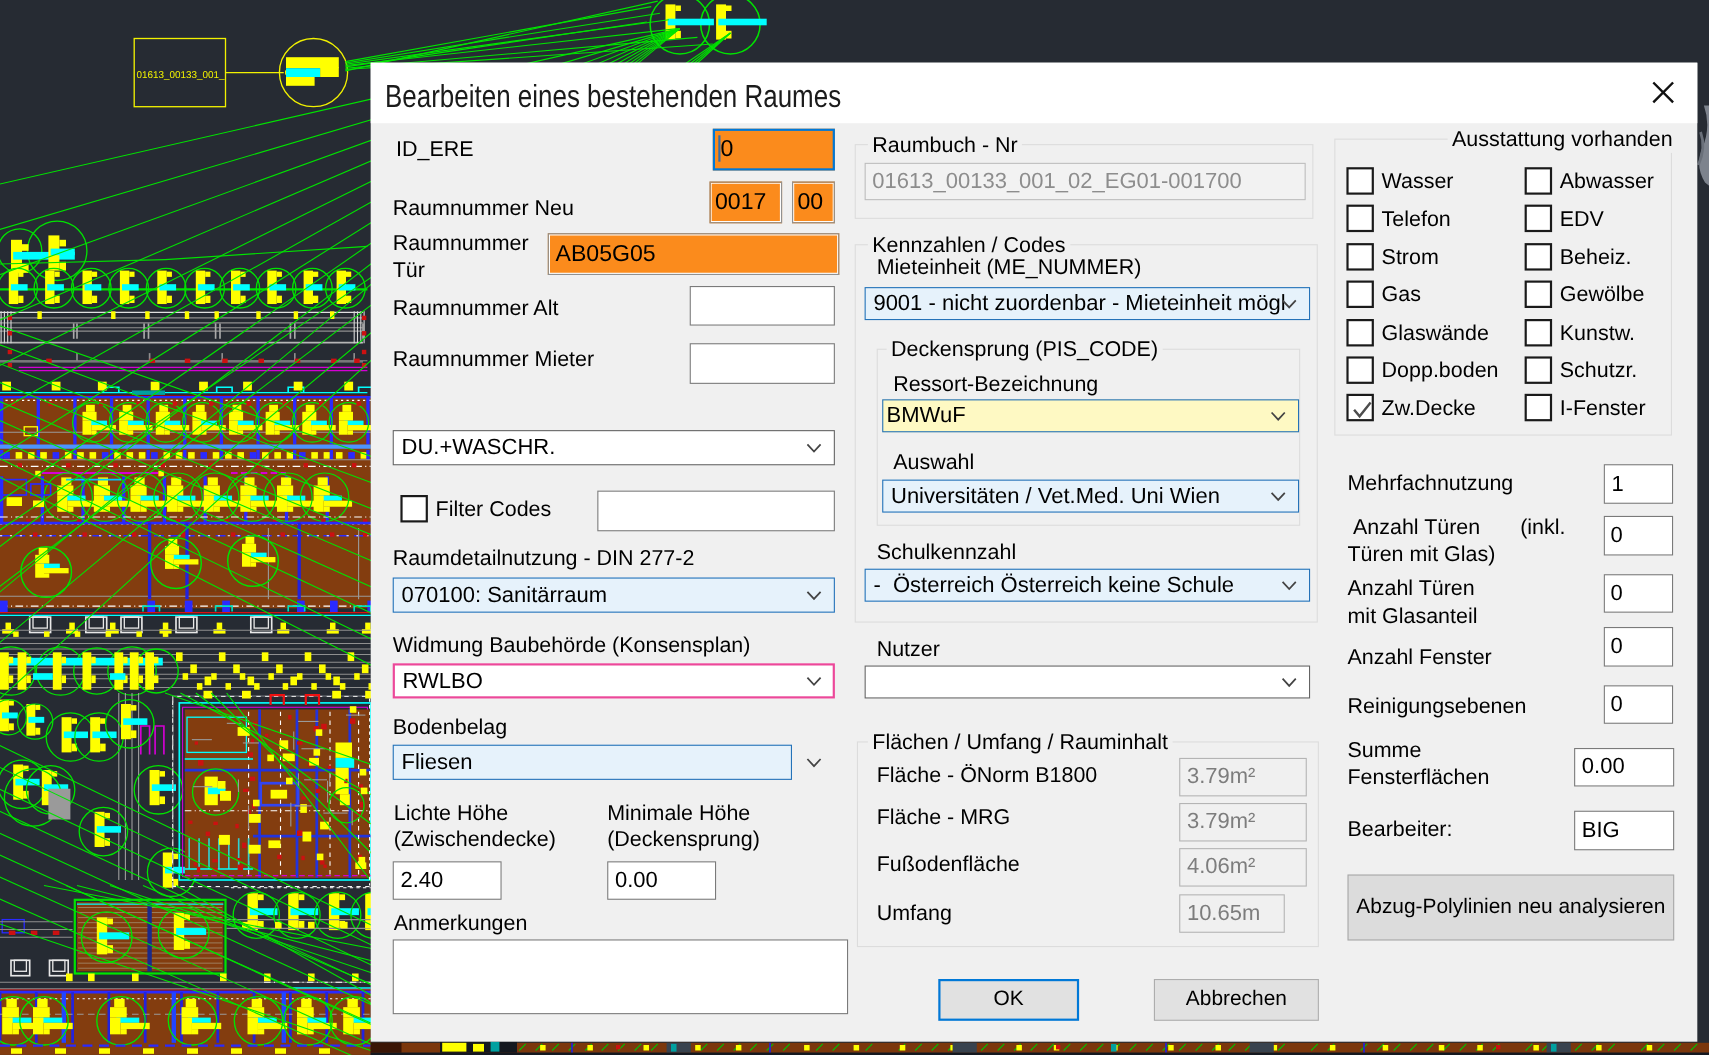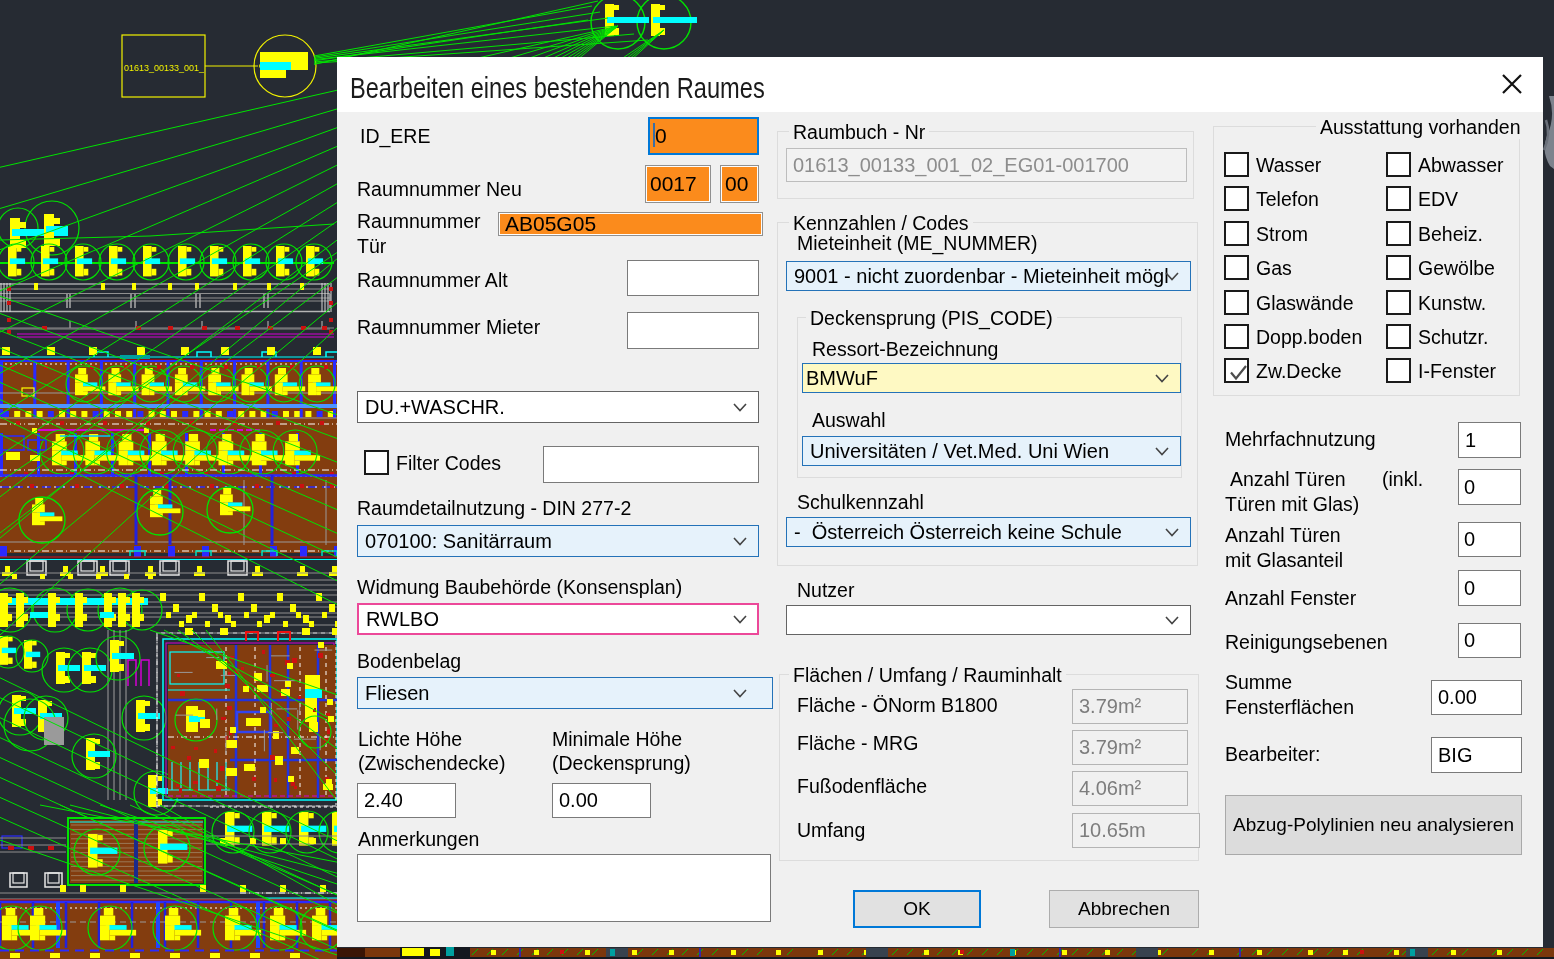--- a/index.html
+++ b/index.html
@@ -1044,21 +1044,21 @@
       <path d="M2,2 L20,20 M20,2 L2,20" stroke="#111" stroke-width="2.2"></path>
     </svg>
     <div style="position:absolute;left:360px;top:124px;font-size:19.5px;line-height:25px;white-space:nowrap">ID_ERE</div>
     <div style="position:absolute;left:648px;top:117px;width:111px;height:38px;background:#fb8b1c;border:2px solid #0078d7;box-sizing:border-box;font-size:21px;color:#000;padding-left:5px;display:flex;align-items:center;white-space:nowrap;overflow:hidden">0</div>
     <div style="position:absolute;left:653px;top:123px;width:2px;height:24px;background:#3a6ea5"></div>
     <div style="position:absolute;left:357px;top:177px;font-size:19.5px;line-height:25px;white-space:nowrap">Raumnummer Neu</div>
     <div style="position:absolute;left:645px;top:165px;width:66px;height:38px;background:#fb8b1c;border:1px solid #909090;box-sizing:border-box;box-shadow:inset 0 0 0 1px #fdfdfd;font-size:21px;color:#000;padding-left:4px;display:flex;align-items:center;white-space:nowrap;overflow:hidden">0017</div>
     <div style="position:absolute;left:720px;top:165px;width:39px;height:38px;background:#fb8b1c;border:1px solid #909090;box-sizing:border-box;box-shadow:inset 0 0 0 1px #fdfdfd;font-size:21px;color:#000;padding-left:4px;display:flex;align-items:center;white-space:nowrap;overflow:hidden">00</div>
     <div style="position:absolute;left:357px;top:209px;font-size:19.5px;line-height:25px;white-space:nowrap">Raumnummer</div>
     <div style="position:absolute;left:357px;top:234px;font-size:19.5px;line-height:25px;white-space:nowrap">Tür</div>
-    <div style="position:absolute;left:498px;top:212px;width:265px;height:24px;background:#fb8b1c;border:1px solid #909090;box-sizing:border-box;box-shadow:inset 0 0 0 1px #fdfdfd;font-size:21px;color:#000;padding-left:6px;display:flex;align-items:center;white-space:nowrap;overflow:hidden">AB05G05</div>
+    <div style="position:absolute;left:498px;top:212px;width:265px;height:38px;background:#fb8b1c;border:1px solid #909090;box-sizing:border-box;box-shadow:inset 0 0 0 1px #fdfdfd;font-size:21px;color:#000;padding-left:6px;display:flex;align-items:center;white-space:nowrap;overflow:hidden">AB05G05</div>
     <div style="position:absolute;left:357px;top:268px;font-size:19.5px;line-height:25px;white-space:nowrap">Raumnummer Alt</div>
     <div style="position:absolute;left:627px;top:260px;width:132px;height:36px;background:#fff;border:1px solid #7a7a7a;box-sizing:border-box;font-size:20px;color:#000;padding-left:6px;display:flex;align-items:center;white-space:nowrap;overflow:hidden"></div>
     <div style="position:absolute;left:357px;top:315px;font-size:19.5px;line-height:25px;white-space:nowrap">Raumnummer Mieter</div>
     <div style="position:absolute;left:627px;top:312px;width:132px;height:37px;background:#fff;border:1px solid #7a7a7a;box-sizing:border-box;font-size:20px;color:#000;padding-left:6px;display:flex;align-items:center;white-space:nowrap;overflow:hidden"></div>
     <div style="position:absolute;left:357px;top:391px;width:402px;height:32px;background:#fff;border:1px solid #646464;box-sizing:border-box;font-size:20px;padding-left:7px;display:flex;align-items:center;white-space:nowrap;overflow:hidden">DU.+WASCHR.</div>
     <svg style="position:absolute;left:733px;top:403px" width="14" height="9" viewBox="0 0 14 9">
       <path d="M1,1 L7,7.5 L13,1" stroke="#444" stroke-width="1.6" fill="none"></path>
     </svg>
     <div style="position:absolute;left:364px;top:450px;width:25px;height:25px;background:#fff;border:2px solid #1a1a1a;box-sizing:border-box"></div>
     <div style="position:absolute;left:396px;top:451px;font-size:19.5px;line-height:24px;white-space:nowrap">Filter Codes</div>
@@ -1067,21 +1067,21 @@
     <div style="position:absolute;left:357px;top:525px;width:402px;height:32px;background:#e6f2fb;border:1px solid #2472b8;box-sizing:border-box;font-size:20px;padding-left:7px;display:flex;align-items:center;white-space:nowrap;overflow:hidden">070100: Sanitärraum</div>
     <svg style="position:absolute;left:733px;top:537px" width="14" height="9" viewBox="0 0 14 9">
       <path d="M1,1 L7,7.5 L13,1" stroke="#444" stroke-width="1.6" fill="none"></path>
     </svg>
     <div style="position:absolute;left:357px;top:575px;font-size:19.5px;line-height:25px;white-space:nowrap">Widmung Baubehörde (Konsensplan)</div>
     <div style="position:absolute;left:357px;top:603px;width:402px;height:32px;background:#fff;border:2px solid #ec4899;box-sizing:border-box;font-size:20px;padding-left:7px;display:flex;align-items:center;white-space:nowrap;overflow:hidden">RWLBO</div>
     <svg style="position:absolute;left:733px;top:615px" width="14" height="9" viewBox="0 0 14 9">
       <path d="M1,1 L7,7.5 L13,1" stroke="#444" stroke-width="1.6" fill="none"></path>
     </svg>
     <div style="position:absolute;left:357px;top:649px;font-size:19.5px;line-height:25px;white-space:nowrap">Bodenbelag</div>
-    <div style="position:absolute;left:357px;top:677px;width:416px;height:32px;background:#e6f2fb;border:1px solid #2472b8;box-sizing:border-box;font-size:20px;padding-left:7px;display:flex;align-items:center;white-space:nowrap;overflow:hidden">Fliesen</div>
+    <div style="position:absolute;left:357px;top:677px;width:363px;height:32px;background:#e6f2fb;border:1px solid #2472b8;box-sizing:border-box;font-size:20px;padding-left:7px;display:flex;align-items:center;white-space:nowrap;overflow:hidden">Fliesen</div>
     <svg style="position:absolute;left:733px;top:689px" width="14" height="9" viewBox="0 0 14 9">
       <path d="M1,1 L7,7.5 L13,1" stroke="#444" stroke-width="1.6" fill="none"></path>
     </svg>
     <div style="position:absolute;left:358px;top:727px;font-size:19.5px;line-height:25px;white-space:nowrap">Lichte Höhe</div>
     <div style="position:absolute;left:358px;top:751px;font-size:19.5px;line-height:25px;white-space:nowrap">(Zwischendecke)</div>
     <div style="position:absolute;left:552px;top:727px;font-size:19.5px;line-height:25px;white-space:nowrap">Minimale Höhe</div>
     <div style="position:absolute;left:552px;top:751px;font-size:19.5px;line-height:25px;white-space:nowrap">(Deckensprung)</div>
     <div style="position:absolute;left:357px;top:783px;width:99px;height:35px;background:#fff;border:1px solid #7a7a7a;box-sizing:border-box;font-size:20px;color:#000;padding-left:6px;display:flex;align-items:center;white-space:nowrap;overflow:hidden">2.40</div>
     <div style="position:absolute;left:552px;top:783px;width:99px;height:35px;background:#fff;border:1px solid #7a7a7a;box-sizing:border-box;font-size:20px;color:#000;padding-left:6px;display:flex;align-items:center;white-space:nowrap;overflow:hidden">0.00</div>
     <div style="position:absolute;left:358px;top:827px;font-size:19.5px;line-height:25px;white-space:nowrap">Anmerkungen</div>
@@ -1120,21 +1120,21 @@
     </svg>
     <div style="position:absolute;left:779px;top:674px;width:420px;height:187px;border:1px solid #dcdcdc;box-sizing:border-box"></div>
     <div style="position:absolute;left:789px;top:663px;background:#f0f0f0;padding:0 4px;font-size:19.5px;line-height:24px;white-space:nowrap">Flächen / Umfang / Rauminhalt</div>
     <div style="position:absolute;left:797px;top:693px;font-size:19.5px;line-height:25px;white-space:nowrap">Fläche - ÖNorm B1800</div>
     <div style="position:absolute;left:797px;top:731px;font-size:19.5px;line-height:25px;white-space:nowrap">Fläche - MRG</div>
     <div style="position:absolute;left:797px;top:774px;font-size:19.5px;line-height:25px;white-space:nowrap">Fußodenfläche</div>
     <div style="position:absolute;left:797px;top:818px;font-size:19.5px;line-height:25px;white-space:nowrap">Umfang</div>
     <div style="position:absolute;left:1072px;top:689px;width:116px;height:35px;background:#f0f0f0;border:1px solid #b4b4b4;box-sizing:border-box;font-size:20px;color:#7d7d7d;padding-left:6px;display:flex;align-items:center;white-space:nowrap;overflow:hidden">3.79m²</div>
     <div style="position:absolute;left:1072px;top:730px;width:116px;height:35px;background:#f0f0f0;border:1px solid #b4b4b4;box-sizing:border-box;font-size:20px;color:#7d7d7d;padding-left:6px;display:flex;align-items:center;white-space:nowrap;overflow:hidden">3.79m²</div>
     <div style="position:absolute;left:1072px;top:771px;width:116px;height:35px;background:#f0f0f0;border:1px solid #b4b4b4;box-sizing:border-box;font-size:20px;color:#7d7d7d;padding-left:6px;display:flex;align-items:center;white-space:nowrap;overflow:hidden">4.06m²</div>
-    <div style="position:absolute;left:1072px;top:813px;width:128px;height:35px;background:#f0f0f0;border:1px solid #b4b4b4;box-sizing:border-box;font-size:20px;color:#7d7d7d;padding-left:6px;display:flex;align-items:center;white-space:nowrap;overflow:hidden">10.65m</div>
+    <div style="position:absolute;left:1072px;top:813px;width:96px;height:35px;background:#f0f0f0;border:1px solid #b4b4b4;box-sizing:border-box;font-size:20px;color:#7d7d7d;padding-left:6px;display:flex;align-items:center;white-space:nowrap;overflow:hidden">10.65m</div>
     <div style="position:absolute;left:853px;top:890px;width:128px;height:38px;background:#e1e1e1;border:2px solid #0078d7;box-sizing:border-box;font-size:19px;display:flex;align-items:center;justify-content:center">OK</div>
     <div style="position:absolute;left:1049px;top:890px;width:150px;height:38px;background:#e1e1e1;border:1px solid #adadad;box-sizing:border-box;font-size:19px;display:flex;align-items:center;justify-content:center">Abbrechen</div>
     <div style="position:absolute;left:1213px;top:126px;width:307px;height:270px;border:1px solid #dcdcdc;box-sizing:border-box"></div>
     <div style="position:absolute;left:1316px;top:115px;background:#f0f0f0;padding:0 4px;font-size:19.5px;line-height:24px;white-space:nowrap">Ausstattung vorhanden</div>
     <div style="position:absolute;left:1224px;top:152px;width:25px;height:25px;background:#fff;border:2px solid #1a1a1a;box-sizing:border-box"></div>
     <div style="position:absolute;left:1256px;top:153px;font-size:19.5px;line-height:24px;white-space:nowrap">Wasser</div>
     <div style="position:absolute;left:1386px;top:152px;width:25px;height:25px;background:#fff;border:2px solid #1a1a1a;box-sizing:border-box"></div>
     <div style="position:absolute;left:1418px;top:153px;font-size:19.5px;line-height:24px;white-space:nowrap">Abwasser</div>
     <div style="position:absolute;left:1224px;top:186px;width:25px;height:25px;background:#fff;border:2px solid #1a1a1a;box-sizing:border-box"></div>
     <div style="position:absolute;left:1256px;top:187px;font-size:19.5px;line-height:24px;white-space:nowrap">Telefon</div>

